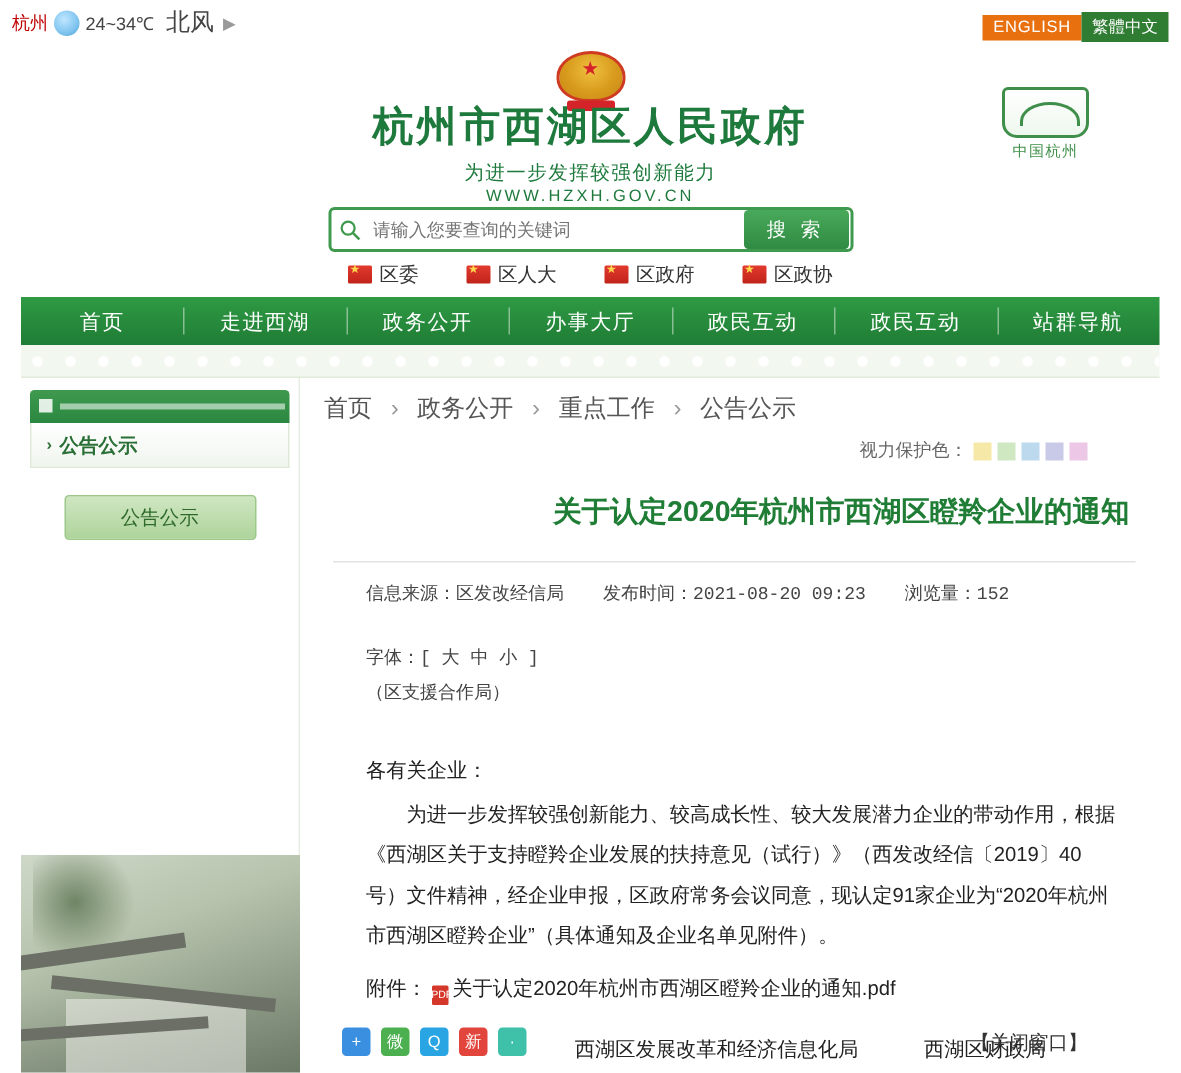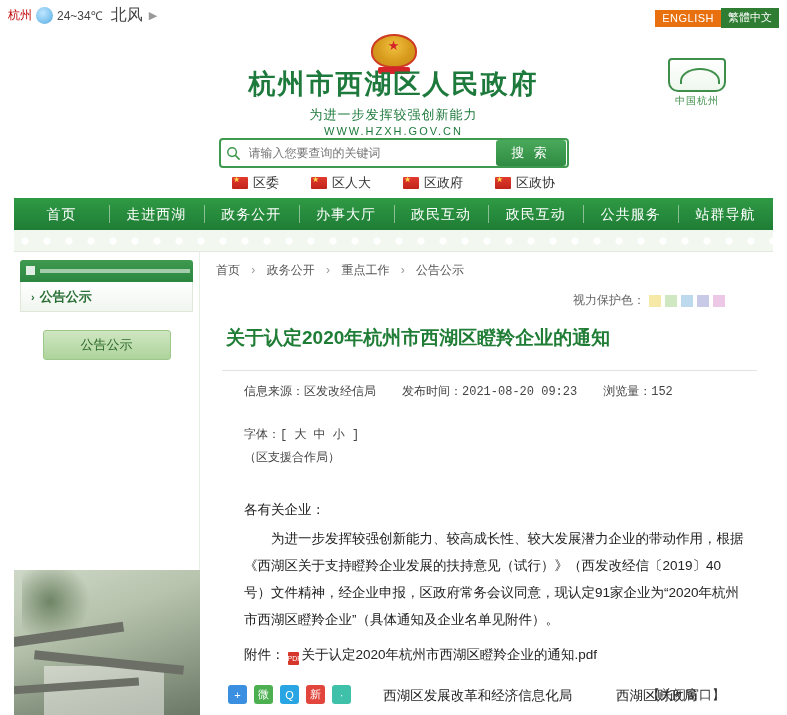--- a/index.html
+++ b/index.html
@@ -330,37 +330,37 @@
     background: radial-gradient(circle at 40% 45%, rgba(90,115,80,.8) 0%, rgba(90,115,80,0) 70%);
   }
 
   .content {
     flex: 1;
     padding: 0 10px 0 16px;
     position: relative;
   }
 
   .crumb {
-    font-size: 12px;
+    font-size: 16px;
     color: #555;
     padding: 10px 0 6px 0;
   }
   .crumb a { color: #555; text-decoration: none; cursor: pointer; }
   .crumb .sep { color: #999; margin: 0 8px; }
 
   .eye-row {
     position: absolute;
     right: 48px; top: 40px;
     display: flex; align-items: center; gap: 4px;
     font-size: 12px; color: #666;
   }
   .eye-row .sw { width: 12px; height: 12px; display: inline-block; }
 
   .article-title {
-    text-align: left;
+    text-align: right;
     color: #1f7d35;
     font-size: 19px;
     font-weight: bold;
     margin: 40px 10px 0 10px;
     line-height: 1.4;
   }
   .meta-sep {
     border-top: 1px solid #e2e2e2;
     margin: 18px 6px 0 6px;
   }
@@ -509,21 +509,20 @@
     </div>
   </div>
 
   <div class="nav">
     <div class="nav-item">首页</div>
     <div class="nav-item">走进西湖</div>
     <div class="nav-item">政务公开</div>
     <div class="nav-item">办事大厅</div>
     <div class="nav-item">政民互动</div>
     <div class="nav-item">政民互动</div>
-    <div class="nav-item">公共服务</div>
     <div class="nav-item">站群导航</div>
   </div>
 
   <div class="band">
     <div class="dots"></div>
   </div>
 
   <div class="body-wrap">
 
     <div class="sidebar">

